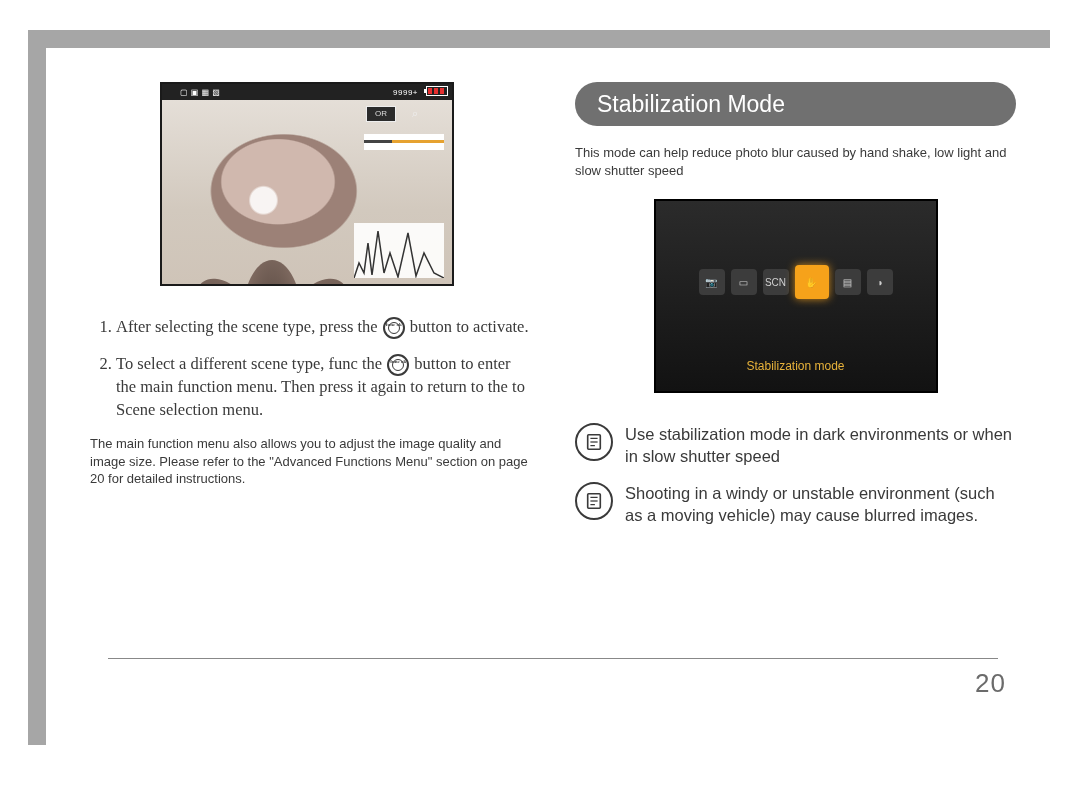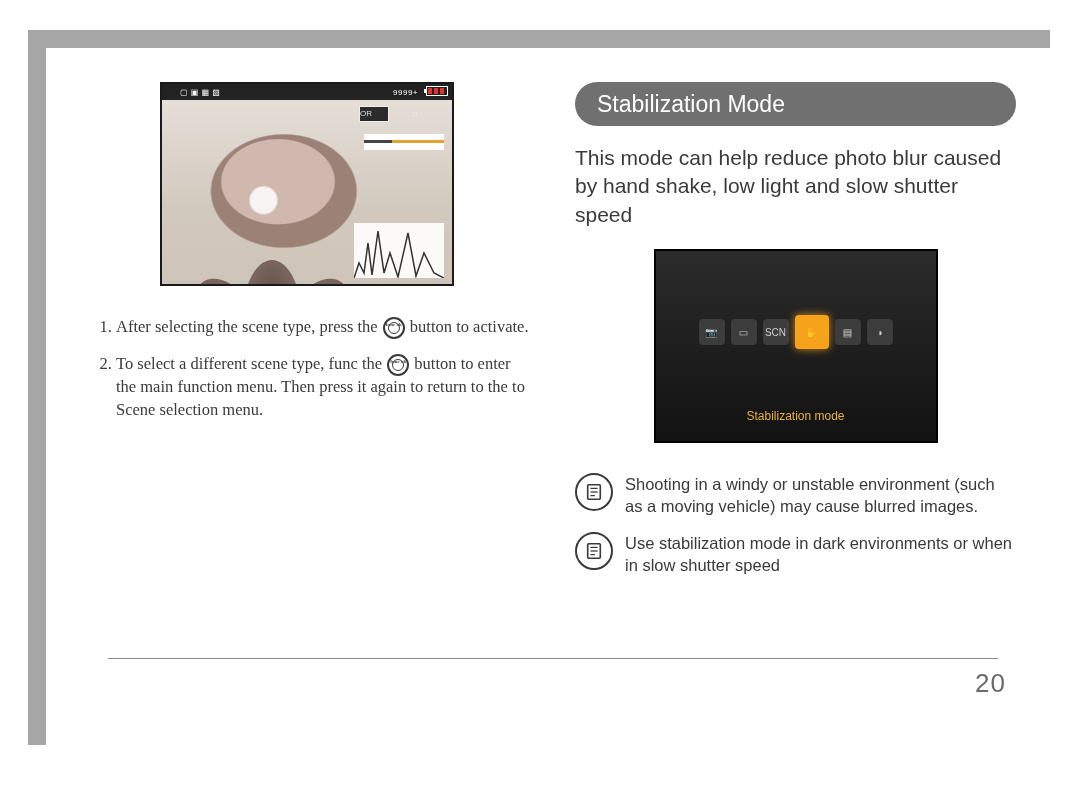--- a/index.html
+++ b/index.html
@@ -99,24 +99,24 @@
     width: 22px; height: 10px;
     border: 1px solid #fff;
     box-sizing: border-box;
   }
   .lcd .batt::before{
     content:"";position:absolute;left:-3px;top:2px;width:2px;height:4px;background:#fff;
   }
   .lcd .batt i{display:block;float:left;width:4px;height:6px;margin:1px;background:#e53030;}
   .lcd .infobox {
     position: absolute;
-    top: 22px; right: 63px;
+    top: 22px; right: 56px;
     width: 28px; height: 14px;
     border: 1px solid #eee;
-    color:#ddd;font-size:8px;line-height:14px;text-align:left;
+    color:#ddd;font-size:8px;line-height:14px;text-align:center;
     background:#2b2b2b;
   }
   .lcd .mag {
     position:absolute; top:22px; right:30px;
     width:14px;height:14px;color:#eee;font-size:11px;text-align:center;line-height:14px;
   }
   .lcd .gauge {
     position:absolute; top:50px; right:8px;
     width:80px;height:16px;background:#fff;
   }
@@ -126,21 +126,21 @@
   }
   .lcd .histo {
     position:absolute; bottom:6px; right:8px;
     width:90px;height:55px;background:rgba(255,255,255,0.9);
   }
   .lcd .histo svg{position:absolute;inset:0;}
 
   
   .steps { margin: 30px 0 14px 0; padding: 0 0 0 26px; font-family: Liberation Serif, serif; }
   .steps li { margin: 0 0 14px 0; line-height: 1.35; font-size: 16.5px; color: #3a3a3a; }
-  .para { margin: 10px 0 0 0; font-size: 21px; line-height: 1.35; color: #3a3a3a; }
+  .para { margin: 10px 0 0 0; font-size: 13px; line-height: 1.35; color: #3a3a3a; }
   .func-btn {
     display:inline-block;vertical-align:middle;
     width:18px;height:18px;border:2.2px solid #3a3a3a;border-radius:50%;
     position:relative;margin:0 1px;
   }
   .func-btn::before{
     content:"";position:absolute;inset:3px;border:1.4px solid #3a3a3a;border-radius:50%;
   }
   .func-label{
     position:absolute;top:3px;left:0;right:0;text-align:center;
@@ -234,20 +234,21 @@
           <span class="func-btn"><span class="func-label">func ok</span></span>
           <span> button to activate.</span>
         </li>
         <li>
           <span>To select a different scene type, func the </span>
           <span class="func-btn"><span class="func-label">func ok</span></span>
           <span> button to enter the main function menu. Then press it again to return to the to Scene selection menu.</span>
         </li>
       </ol>
 
+      <p class="para">The main function menu also allows you to adjust the image quality and image size. Please refer to the "Advanced Functions Menu" section on page 20 for detailed instructions.</p>
     </div>
 
     <div class="col col-right">
 
       <div class="heading-pill">
         <span>Stabilization Mode</span>
       </div>
 
       <p class="para" style="margin-top:4px;">This mode can help reduce photo blur caused by hand shake, low light and slow shutter speed</p>
 
@@ -266,32 +267,32 @@
       <div id="notes-container">
           <div class="note">
             <div class="note-icon">
               <svg width="18" height="18" viewBox="0 0 20 20">
                 <rect x="3" y="2" width="14" height="16" rx="1" fill="none" stroke="#3a3a3a" stroke-width="1.8"></rect>
                 <line x1="6" y1="6" x2="14" y2="6" stroke="#3a3a3a" stroke-width="1.4"></line>
                 <line x1="6" y1="10" x2="14" y2="10" stroke="#3a3a3a" stroke-width="1.4"></line>
                 <line x1="6" y1="14" x2="11" y2="14" stroke="#3a3a3a" stroke-width="1.4"></line>
               </svg>
             </div>
-            <div class="note-text">Shooting in a windy or unstable environment (such as a moving vehicle) may cause blurred images.</div>
+            <div class="note-text">Use stabilization mode in dark environments or when in slow shutter speed</div>
           </div>
           <div class="note">
             <div class="note-icon">
               <svg width="18" height="18" viewBox="0 0 20 20">
                 <rect x="3" y="2" width="14" height="16" rx="1" fill="none" stroke="#3a3a3a" stroke-width="1.8"></rect>
                 <line x1="6" y1="6" x2="14" y2="6" stroke="#3a3a3a" stroke-width="1.4"></line>
                 <line x1="6" y1="10" x2="14" y2="10" stroke="#3a3a3a" stroke-width="1.4"></line>
                 <line x1="6" y1="14" x2="11" y2="14" stroke="#3a3a3a" stroke-width="1.4"></line>
               </svg>
             </div>
-            <div class="note-text">Use stabilization mode in dark environments or when in slow shutter speed</div>
+            <div class="note-text">Shooting in a windy or unstable environment (such as a moving vehicle) may cause blurred images.</div>
           </div>
         </div>
     </div>
 
   </div>
 
   <div class="footer-rule"></div>
   <div class="page-num">20</div>
 </div>
 

